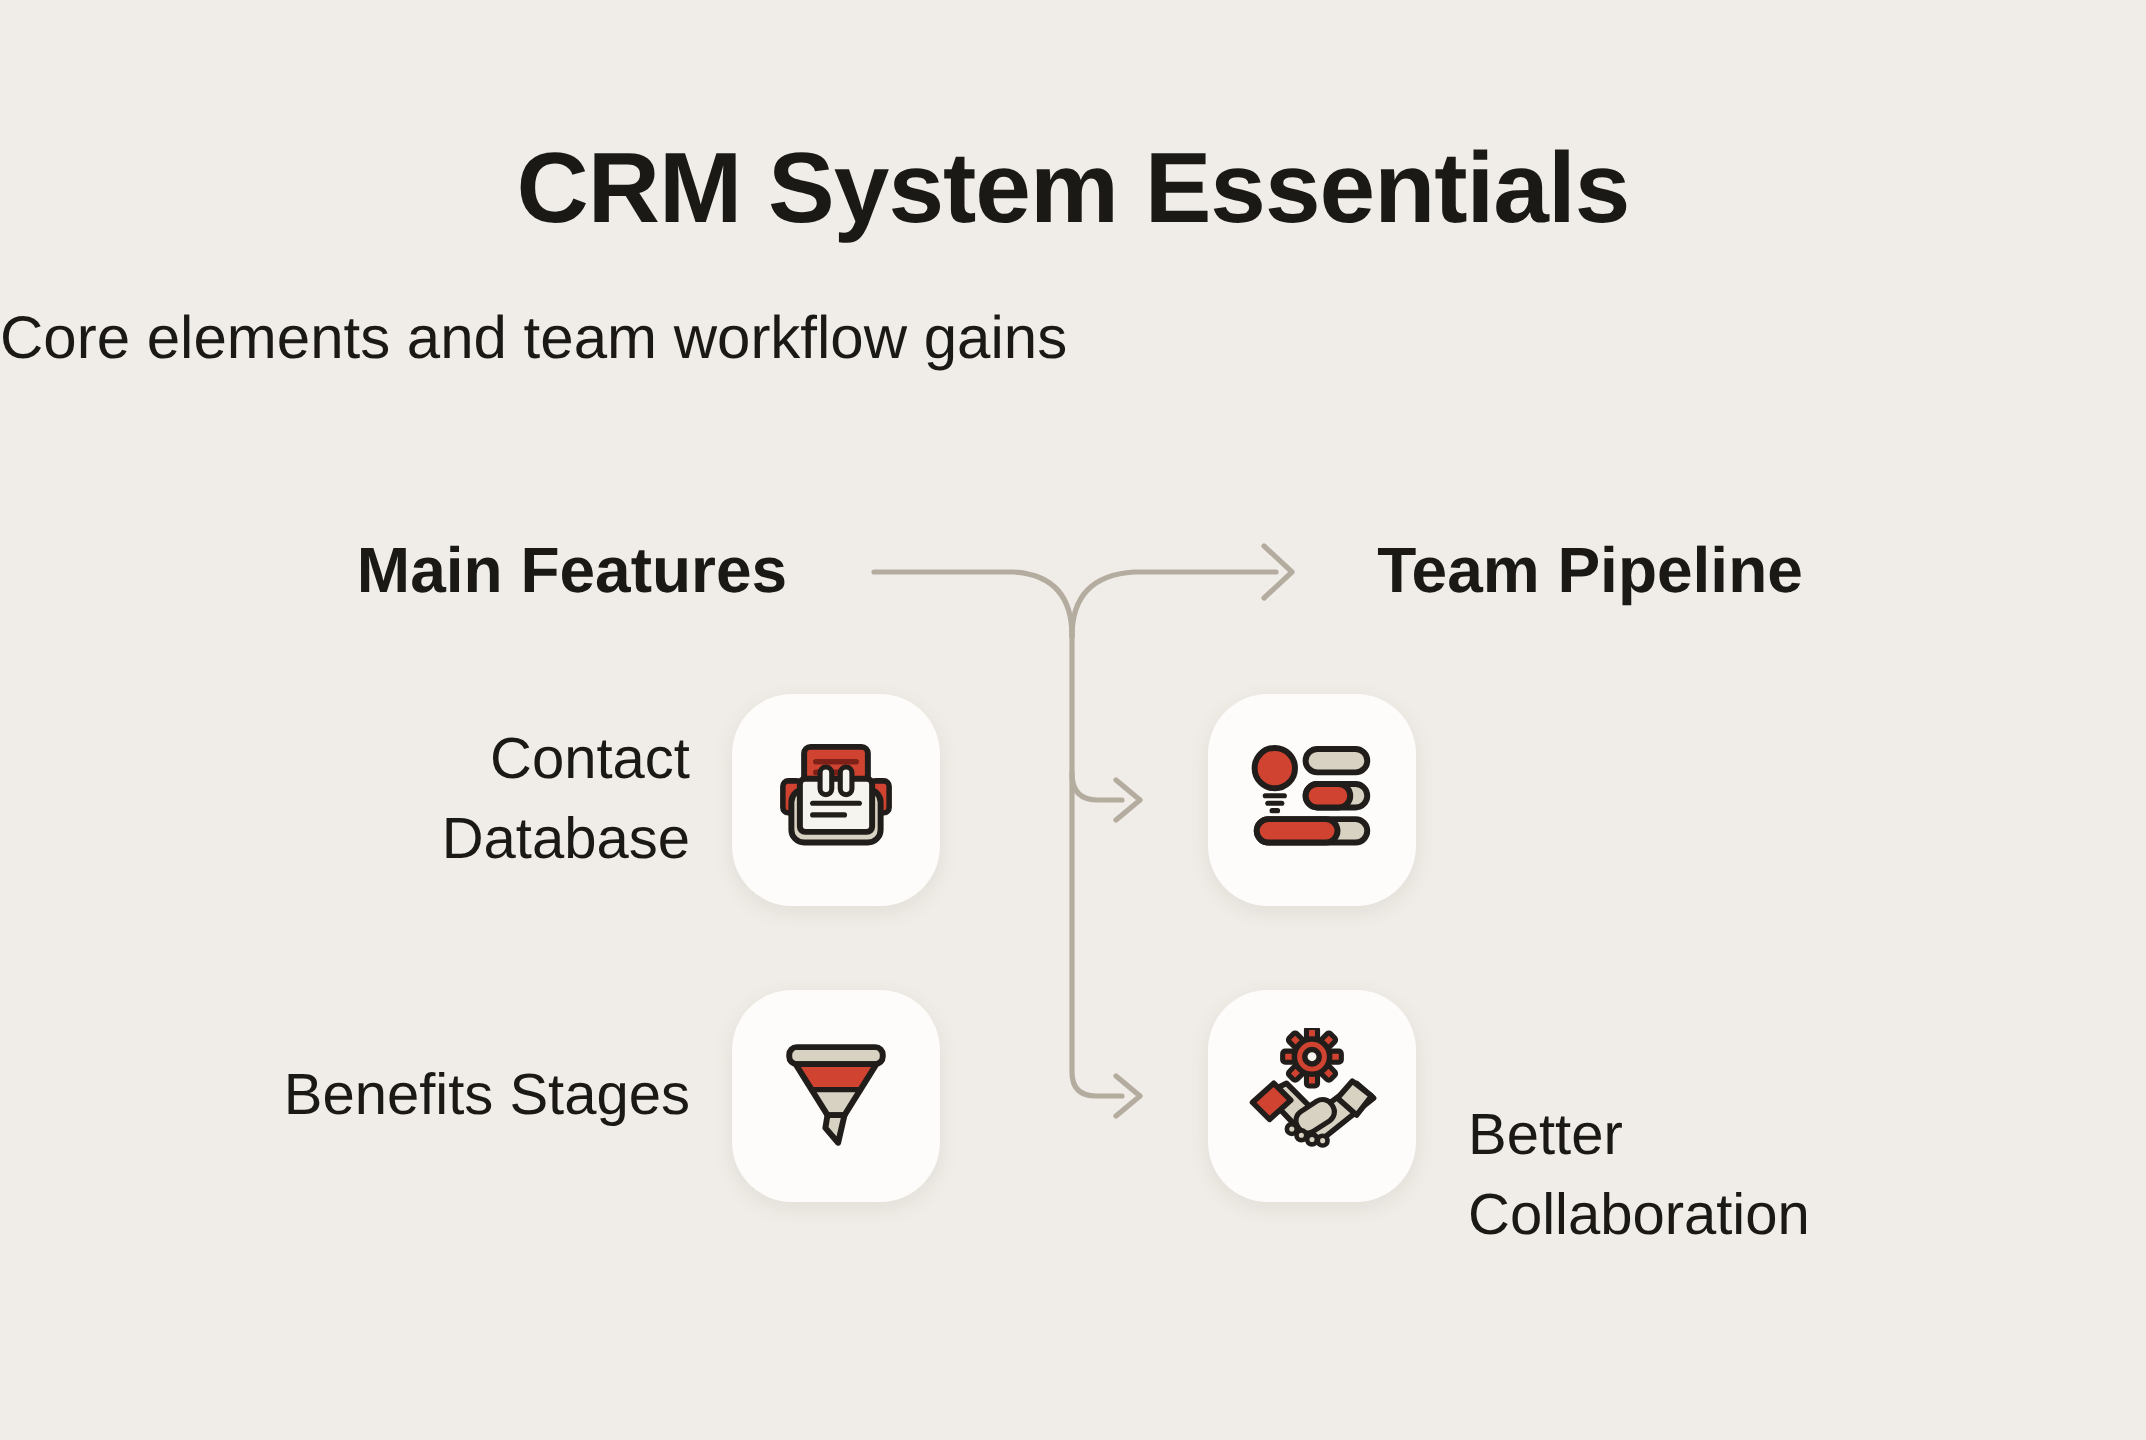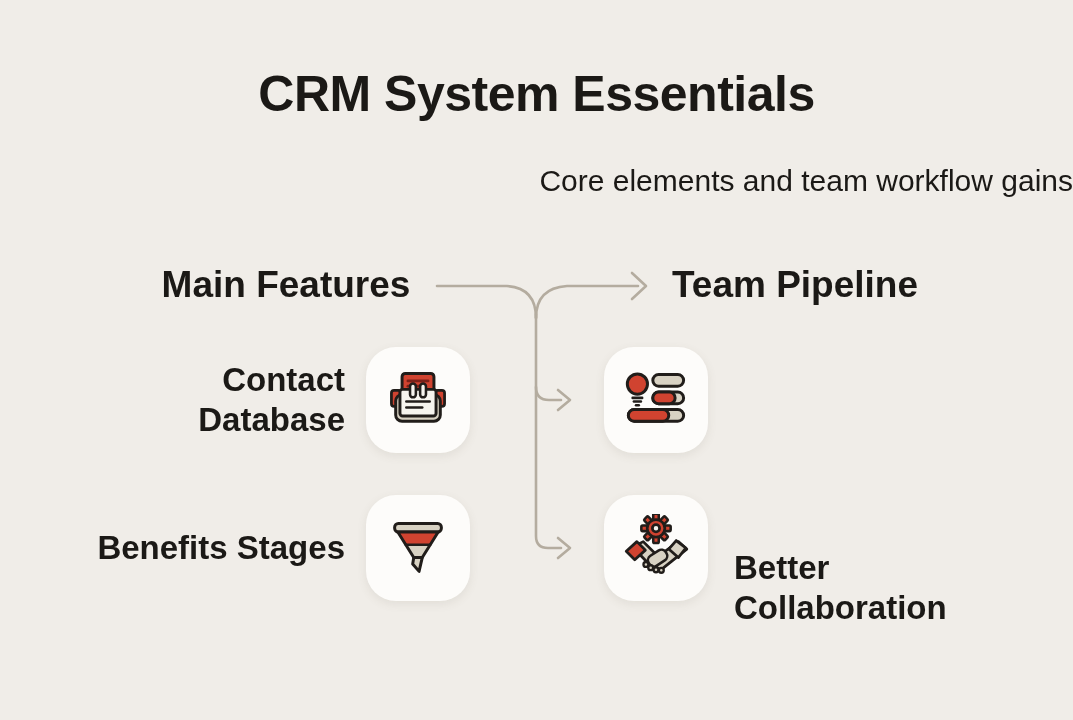--- a/index.html
+++ b/index.html
@@ -11,41 +11,41 @@
   html,body{margin:0;padding:0}
   .canvas{
     position:relative;width:1073px;height:720px;background:var(--bg);
     font-family:"Liberation Sans",sans-serif;color:var(--text);overflow:hidden;
   }
   .title{
     position:absolute;top:66px;left:0;width:100%;text-align:center;
     font-size:50px;font-weight:700;letter-spacing:-0.5px;line-height:56px;
   }
   .subtitle{
-    position:absolute;top:150px;left:0;width:100%;text-align:right;
-    font-size:30px;font-weight:400;line-height:40px;margin-top:11px;
+    position:absolute;top:150px;left:0;width:100%;text-align:left;
+    font-size:30px;font-weight:400;line-height:40px;
   }
   .col-heading{
-    position:absolute;top:264px;font-size:37px;font-weight:700;
+    position:absolute;top:264px;font-size:32px;font-weight:700;
     text-align:center;line-height:42px;
   }
   .col-heading.left{left:61px;width:450px}
   .col-heading.right{left:570px;width:450px}
   .connectors{position:absolute;left:0;top:0;pointer-events:none}
   .connectors path{
     stroke:var(--connector);stroke-width:2.6;fill:none;
     stroke-linecap:round;stroke-linejoin:round;
   }
   .tile{
     position:absolute;width:104px;height:106px;border-radius:30px;
     background:var(--tile);box-shadow:0 3px 10px rgba(100,90,70,0.10);
     display:flex;align-items:center;justify-content:center;
   }
   .tile svg{display:block}
-  .item-label{position:absolute;font-size:33px;line-height:40px;font-weight:700}
+  .item-label{position:absolute;font-size:29px;line-height:40px;font-weight:400}
   .item-label.align-right{text-align:right}
   
   .fred{fill:var(--accent_red)} .ftan{fill:var(--tan)} .fwhite{fill:var(--card_white)}
   .sout{stroke:var(--outline);stroke-linejoin:round;stroke-linecap:round}
   .sdark{stroke:var(--dark_red);stroke-linecap:round}
   .nofill{fill:none}
 </style>
 </head>
 <body>
 

